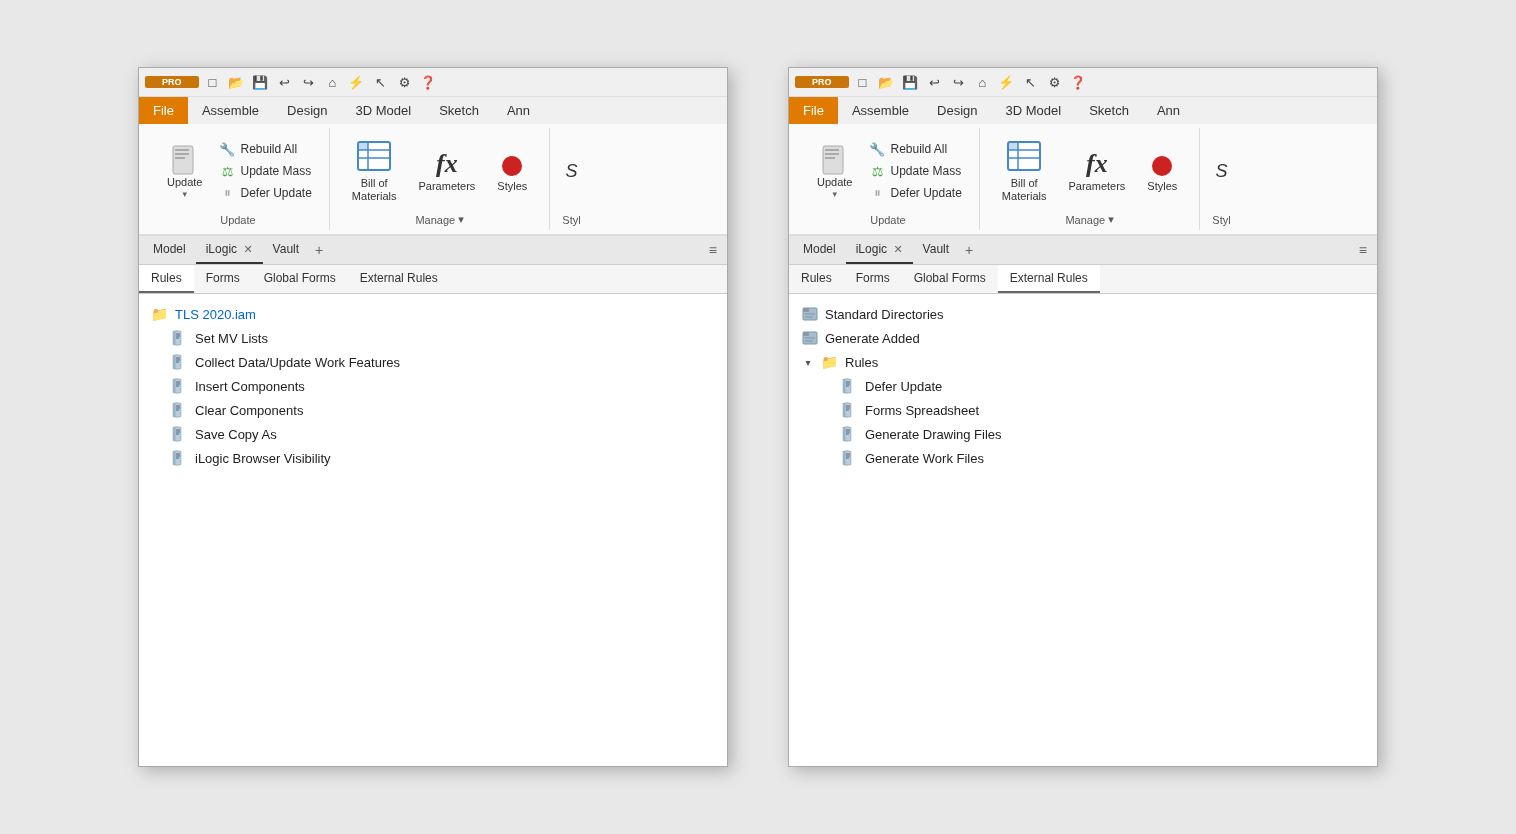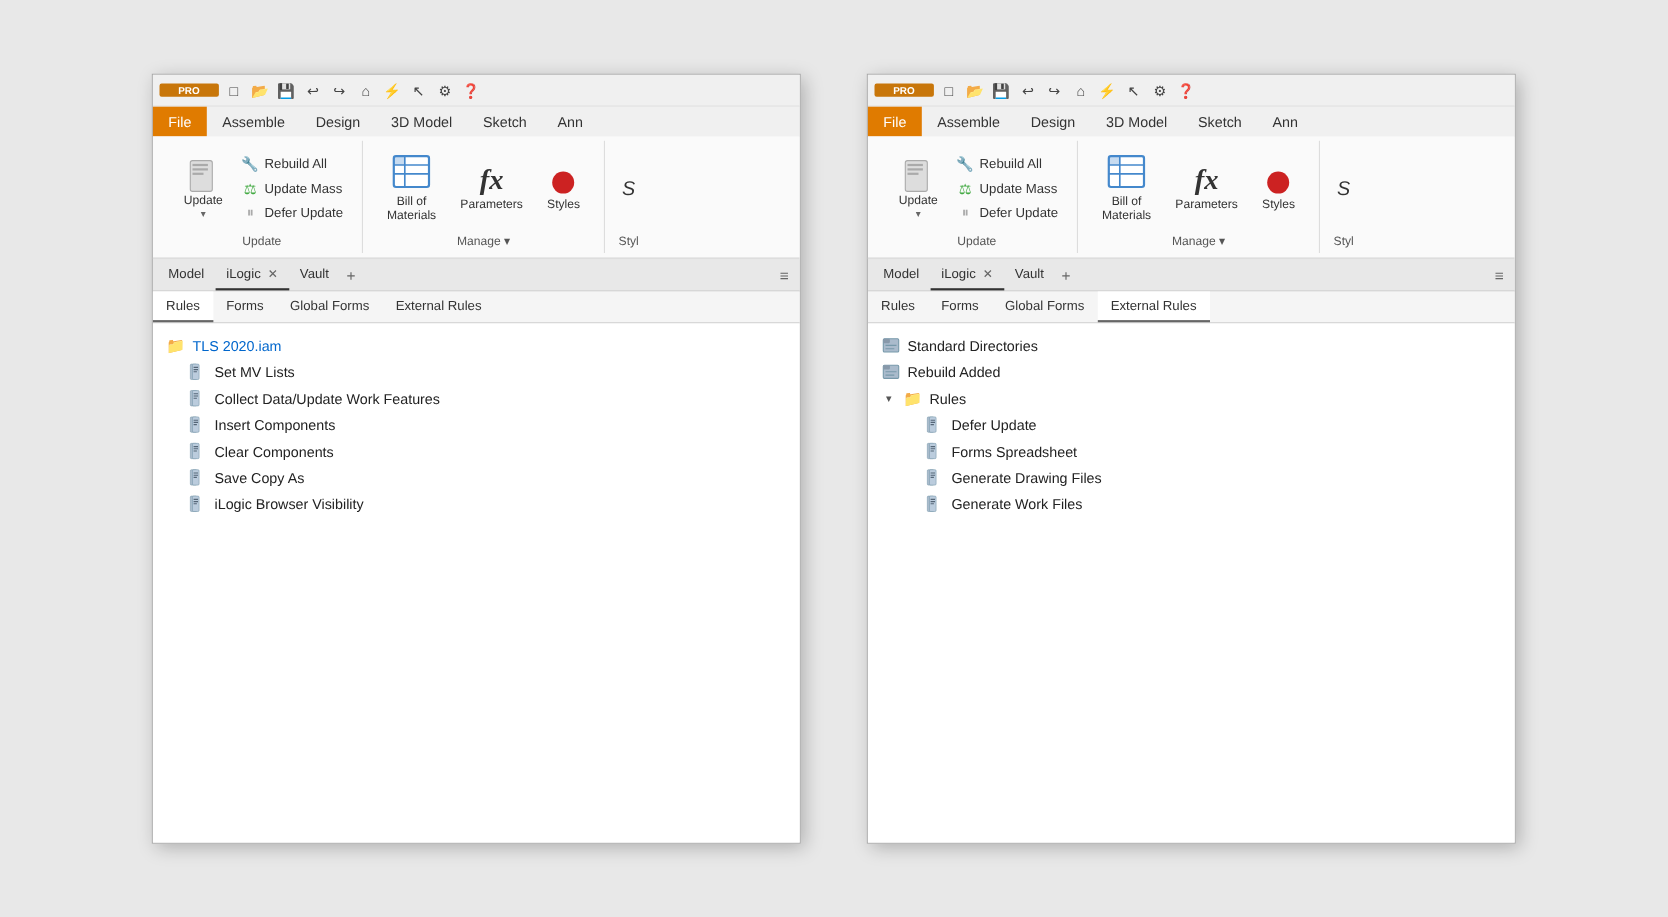--- a/index.html
+++ b/index.html
@@ -680,21 +680,21 @@
 
       <div class="tree-item">
         <span class="tree-icon" style="color:#5577aa;">
           <svg width="18" height="18" viewBox="0 0 18 18">
             <rect x="2" y="3" width="14" height="12" rx="1" fill="#aabbcc" stroke="#7799aa" stroke-width="1"></rect>
             <rect x="2" y="3" width="6" height="4" rx="1" fill="#8899aa"></rect>
             <line x1="4" y1="9" x2="14" y2="9" stroke="#7799aa" stroke-width="1"></line>
             <line x1="4" y1="12" x2="12" y2="12" stroke="#7799aa" stroke-width="1"></line>
           </svg>
         </span>
-        <span>Rebuild Added</span>
+        <span>Generate Added</span>
       </div>
 
       <div class="tree-item">
         <span class="tree-chevron">▾</span>
         <span class="tree-icon icon-folder">📁</span>
         <span>Rules</span>
       </div>
 
       <div class="tree-item child2">
         <span class="tree-icon icon-rule">

